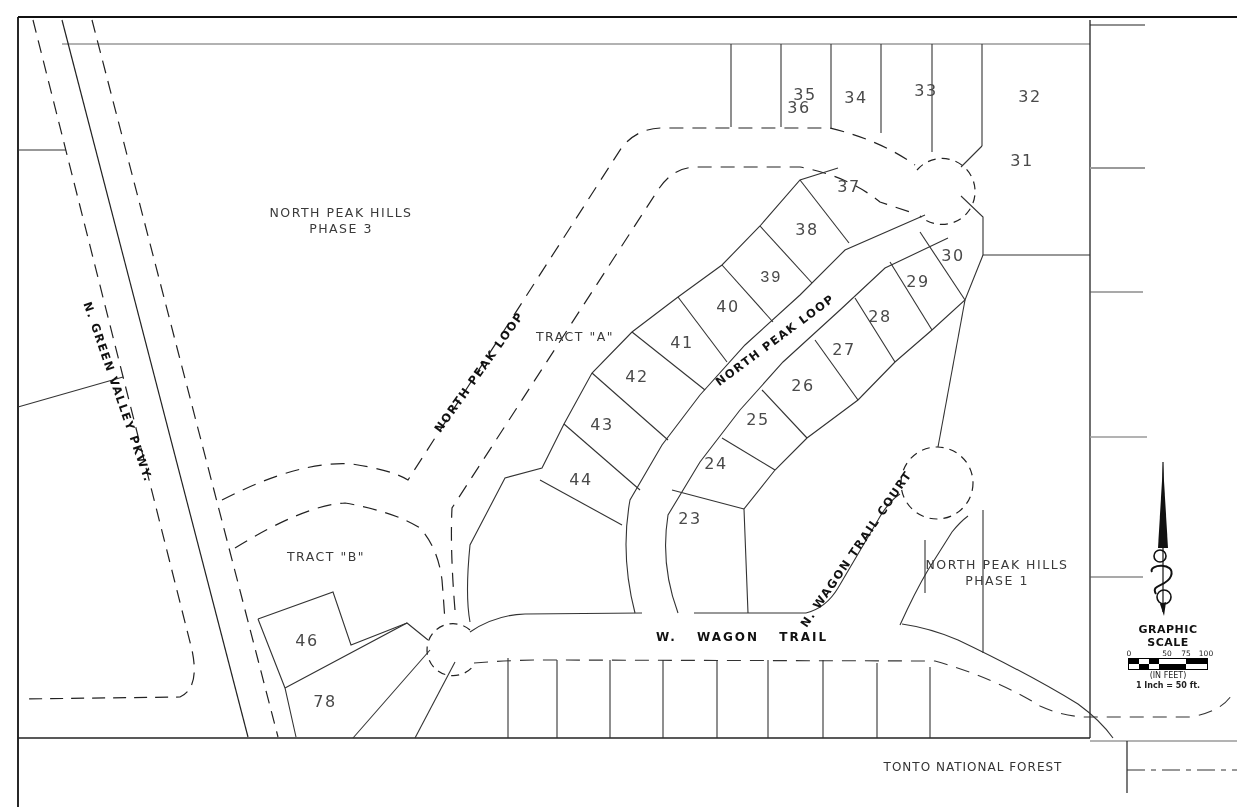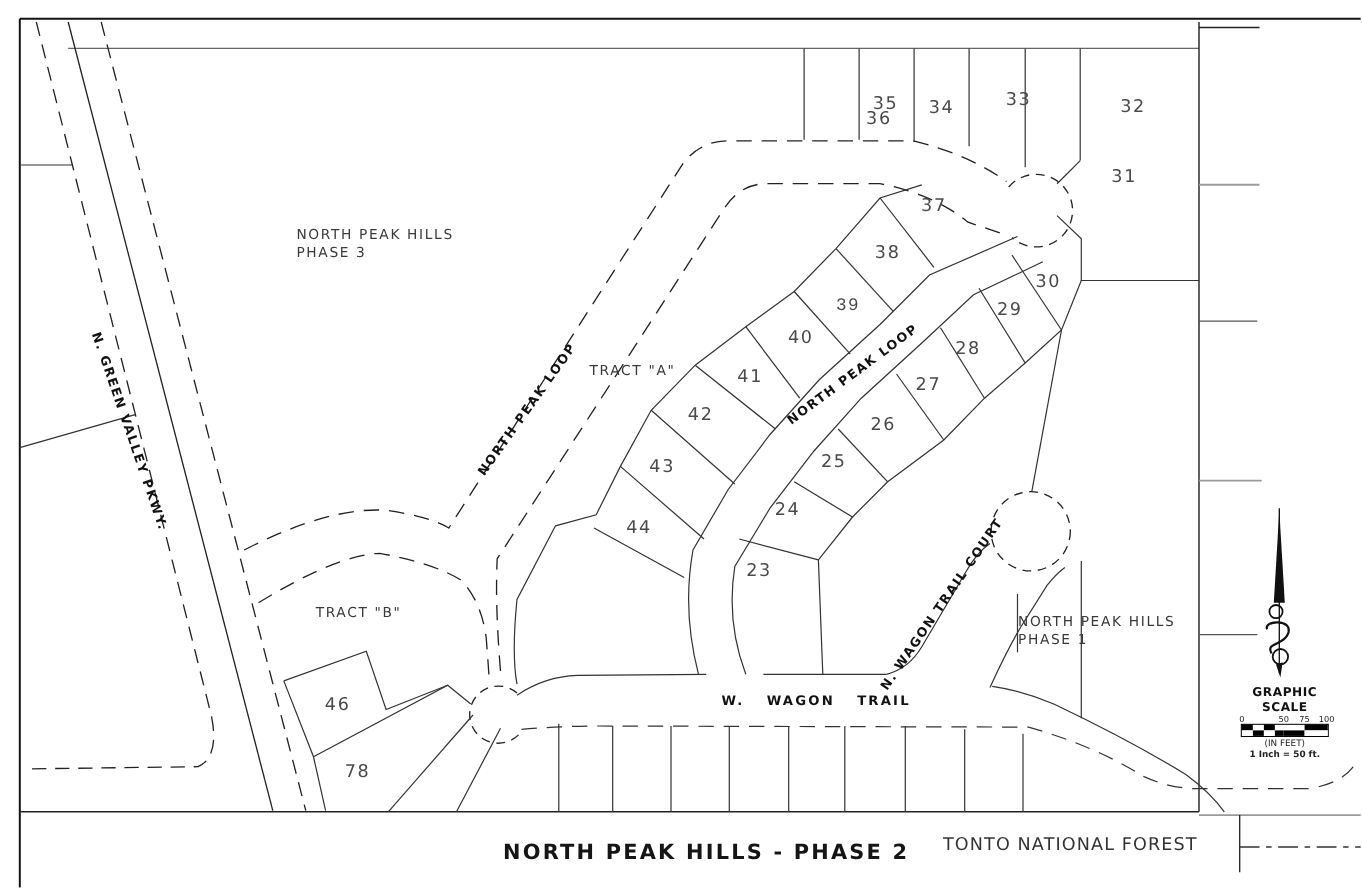--- a/index.html
+++ b/index.html
@@ -1,29 +1,29 @@
 <!DOCTYPE html>
 <html><head>
 <meta charset="utf-8">
 <style>
   html,body{margin:0;padding:0;background:#fff;}
   #stage{position:relative;width:1238px;height:807px;background:#ffffff;overflow:hidden;
          font-family:"DejaVu Sans","Liberation Sans",sans-serif;}
   svg.linework{position:absolute;left:0;top:0;}
   .lbl{position:absolute;transform:translate(-50%,-50%);white-space:nowrap;color:#3d3d3d;}
   .lot{font-size:16px;letter-spacing:1.5px;color:#4a4a4a;}
-  .area{font-size:12.5px;letter-spacing:1.5px;color:#3a3a3a;line-height:1.25;}
+  .area{font-size:12.5px;letter-spacing:1.5px;color:#3a3a3a;text-align:center;line-height:1.25;}
   .street{font-size:11.5px;font-weight:bold;letter-spacing:1.5px;color:#111;}
   .rot-gv{transform:translate(-50%,-50%) rotate(71deg);}
   .rot-nplw{transform:translate(-50%,-50%) rotate(-54.5deg);}
   .rot-nplm{transform:translate(-50%,-50%) rotate(-36.5deg);}
   .rot-wtc{transform:translate(-50%,-50%) rotate(-55.5deg);}
   .wagon{font-size:12px;font-weight:bold;letter-spacing:2px;word-spacing:14px;color:#111;}
   .maptitle{font-size:19px;font-weight:bold;letter-spacing:2px;color:#151515;}
-  .tonto{font-size:16px;letter-spacing:1px;color:#333;}
+  .tonto{font-size:12px;letter-spacing:1px;color:#333;}
   
   #scalebox{position:absolute;left:1126px;top:623px;width:84px;}
   #scalebox .gs-head{font-size:11px;font-weight:bold;letter-spacing:0.5px;color:#111;text-align:center;}
   #scalebox .gs-ticks{position:relative;height:9px;font-size:7.5px;color:#222;}
   #scalebox .gs-ticks span{position:absolute;transform:translateX(-50%);}
   .gs-bar{width:78px;height:10px;border:1px solid #000;margin-left:2px;display:flex;flex-wrap:wrap;}
   .gs-bar i{display:block;height:5px;}
   .gs-bar .k{background:#000;} .gs-bar .w{background:#fff;}
   .gs-note{font-size:8px;color:#222;text-align:center;margin-top:1px;}
   .gs-note.b{font-weight:bold;}
@@ -178,21 +178,20 @@
   <span class="lbl lot" style="left:807px;top:229px;">38</span>
   <span class="lbl lot" style="left:771px;top:278px;font-family:Liberation Mono, monospace;">39</span>
   <span class="lbl lot" style="left:728px;top:306px;">40</span>
   <span class="lbl lot" style="left:682px;top:342px;">41</span>
   <span class="lbl lot" style="left:637px;top:376px;">42</span>
   <span class="lbl lot" style="left:602px;top:424px;">43</span>
   <span class="lbl lot" style="left:581px;top:479px;">44</span>
   <span class="lbl lot" style="left:325px;top:701px;">78</span>
   <span class="lbl lot" style="left:307px;top:640px;">46</span>
 
-  <div class="lbl maptitle" style="left:642px;top:775px;">NORTH PEAK HILLS - PHASE 2</div>
 
   <div id="scalebox">
     <div class="gs-head">GRAPHIC SCALE</div>
     <div class="gs-ticks">
       <span style="left:3px;">0</span>
       <span style="left:41px;">50</span>
       <span style="left:60px;">75</span>
       <span style="left:80px;">100</span>
     </div>
     <div class="gs-bar">

